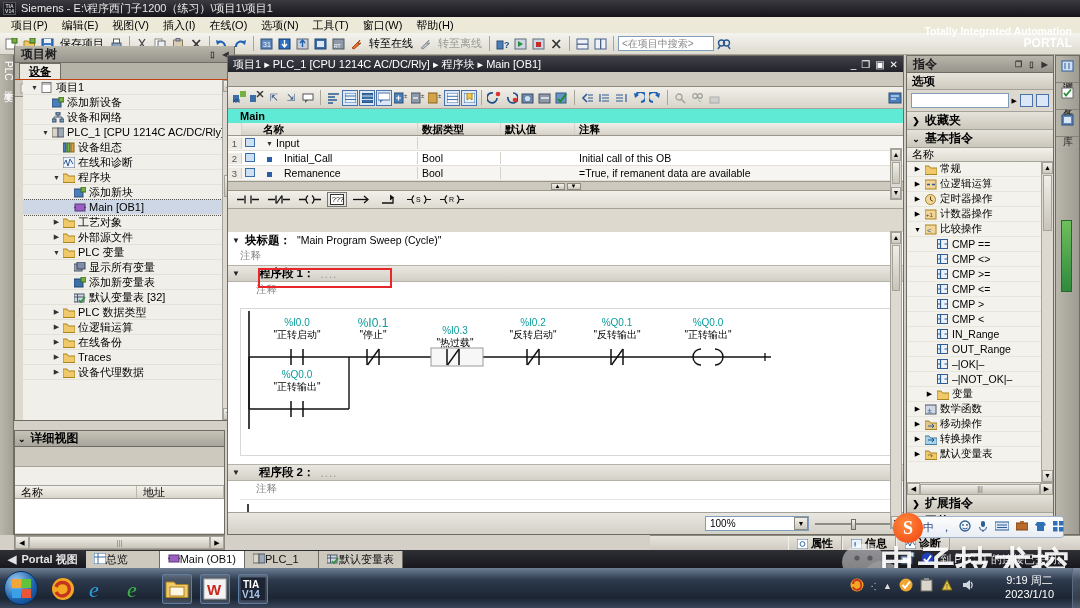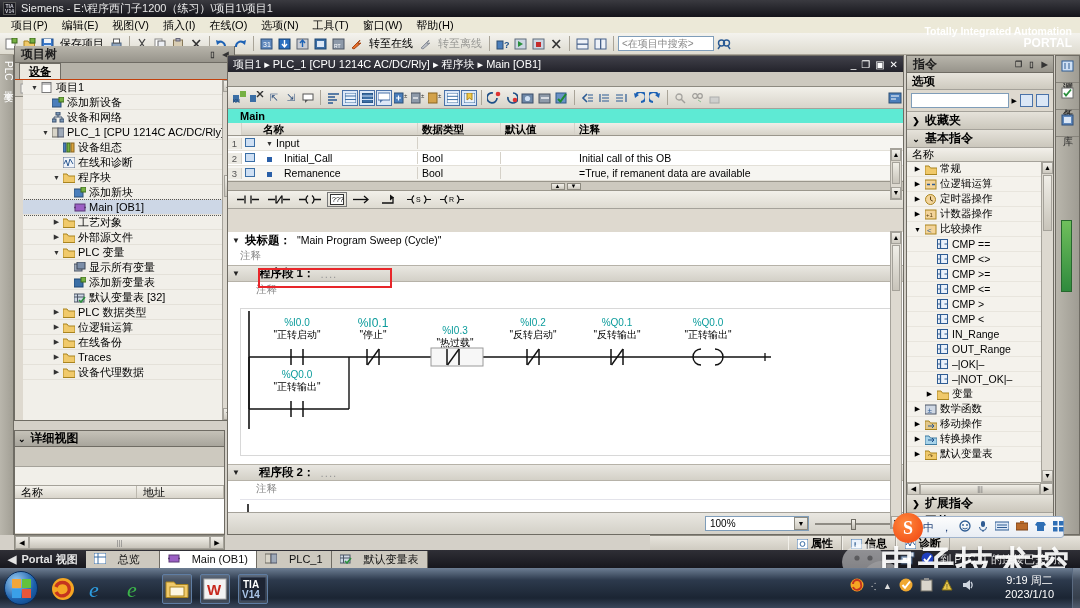--- a/index.html
+++ b/index.html
@@ -244,21 +244,21 @@
       align-items:center; border-bottom:1px solid #86837b; }
   .rtab .lbl { writing-mode:vertical-rl; font-size:10px; color:#2a2a2a; margin-top:2px; }
 
   
   .hscroll-left { position:absolute; left:14px; top:535px; width:211px; height:15px;
       background:#ddd9d0; border:1px solid #8d8a80; display:flex; align-items:center; }
   .status-strip { position:absolute; left:0; top:550px; width:1080px; height:18px;
       background:linear-gradient(#2f2f36,#17171d); display:flex; align-items:center;
       color:#e4e4e4; font-size:11px; }
   .portal-view { display:flex; align-items:center; padding:0 8px; gap:5px; font-weight:bold; }
-  .stab { height:17px; min-width:74px; display:flex; align-items:center; gap:12px;
+  .stab { height:17px; min-width:74px; display:flex; align-items:center; gap:0;
       padding:0 8px; font-size:11px; background:#cdc9bf; color:#111;
       border-right:1px solid #6f6c64; }
   .stab.active { background:#fff; }
   .props-bar { position:absolute; right:0; top:535px; width:430px; height:16px;
       background:linear-gradient(#e7e4dc,#cdc9bf); display:flex; align-items:center;
       border-top:1px solid #8d8a80; }
   .pb-tab { height:15px; display:flex; align-items:center; gap:3px; padding:0 8px;
       font-size:11px; font-weight:bold; border-right:1px solid #a5a29a;
       border-left:1px solid #f2f0ea; }
 

